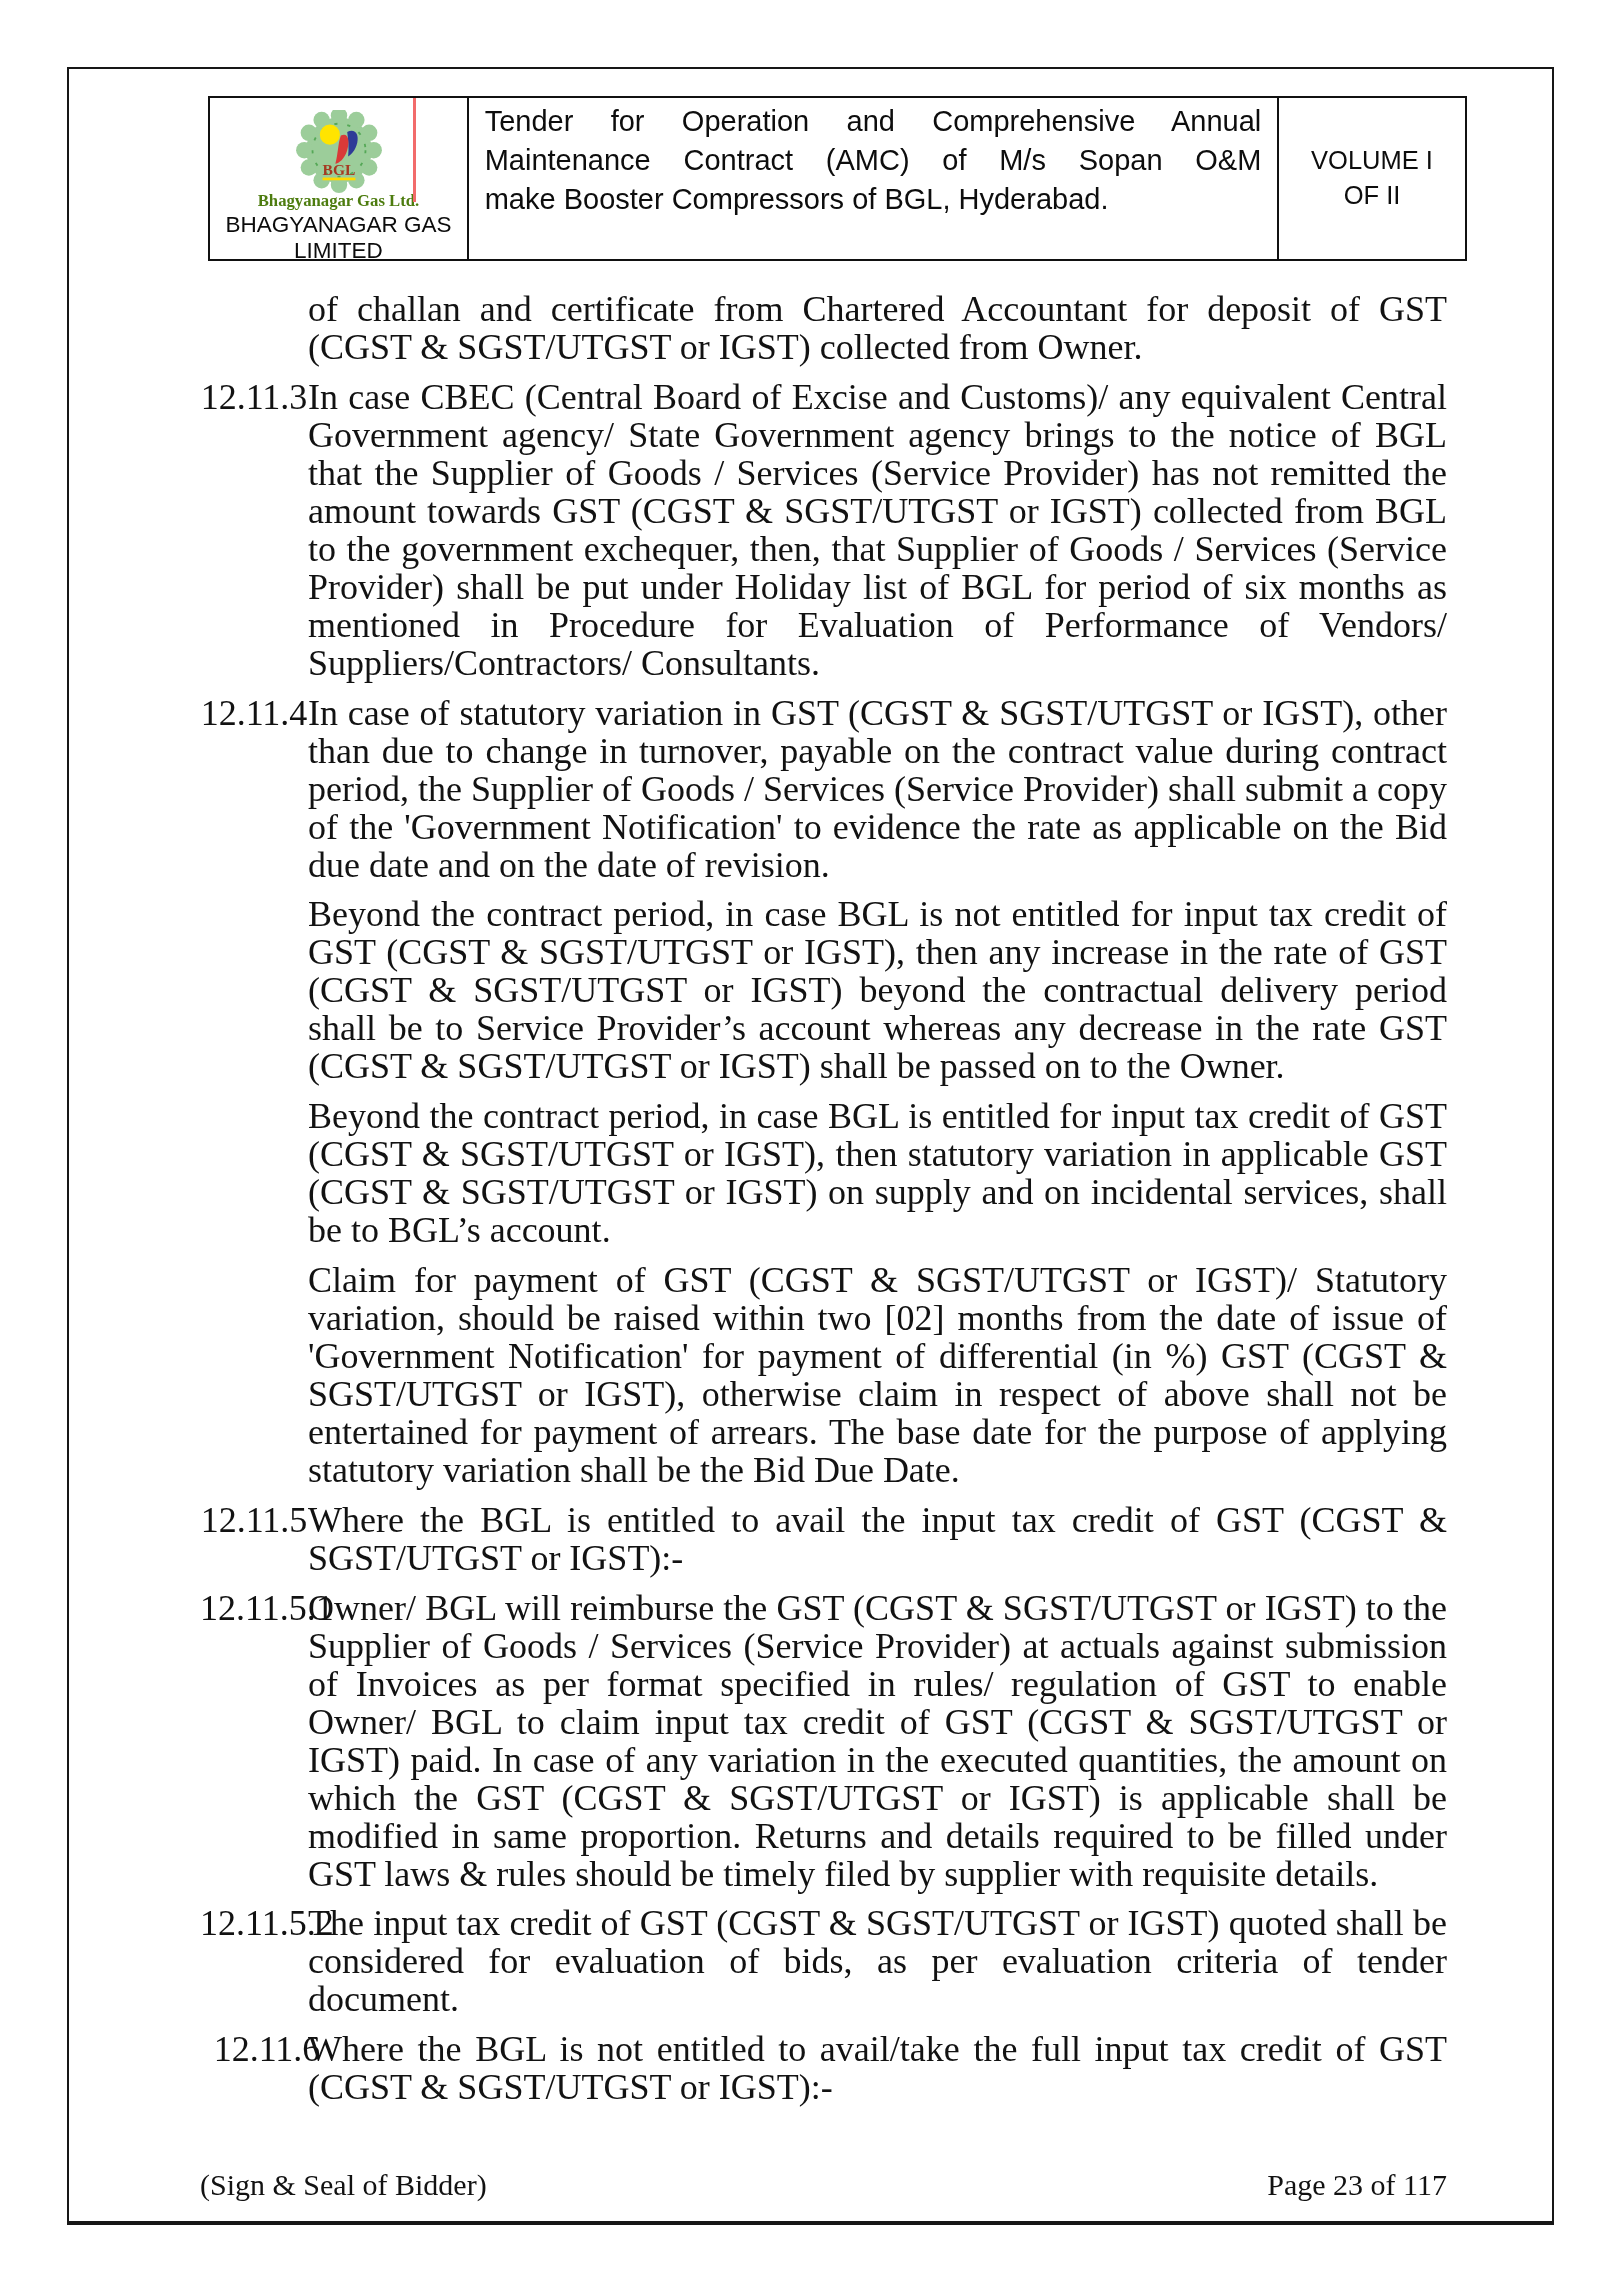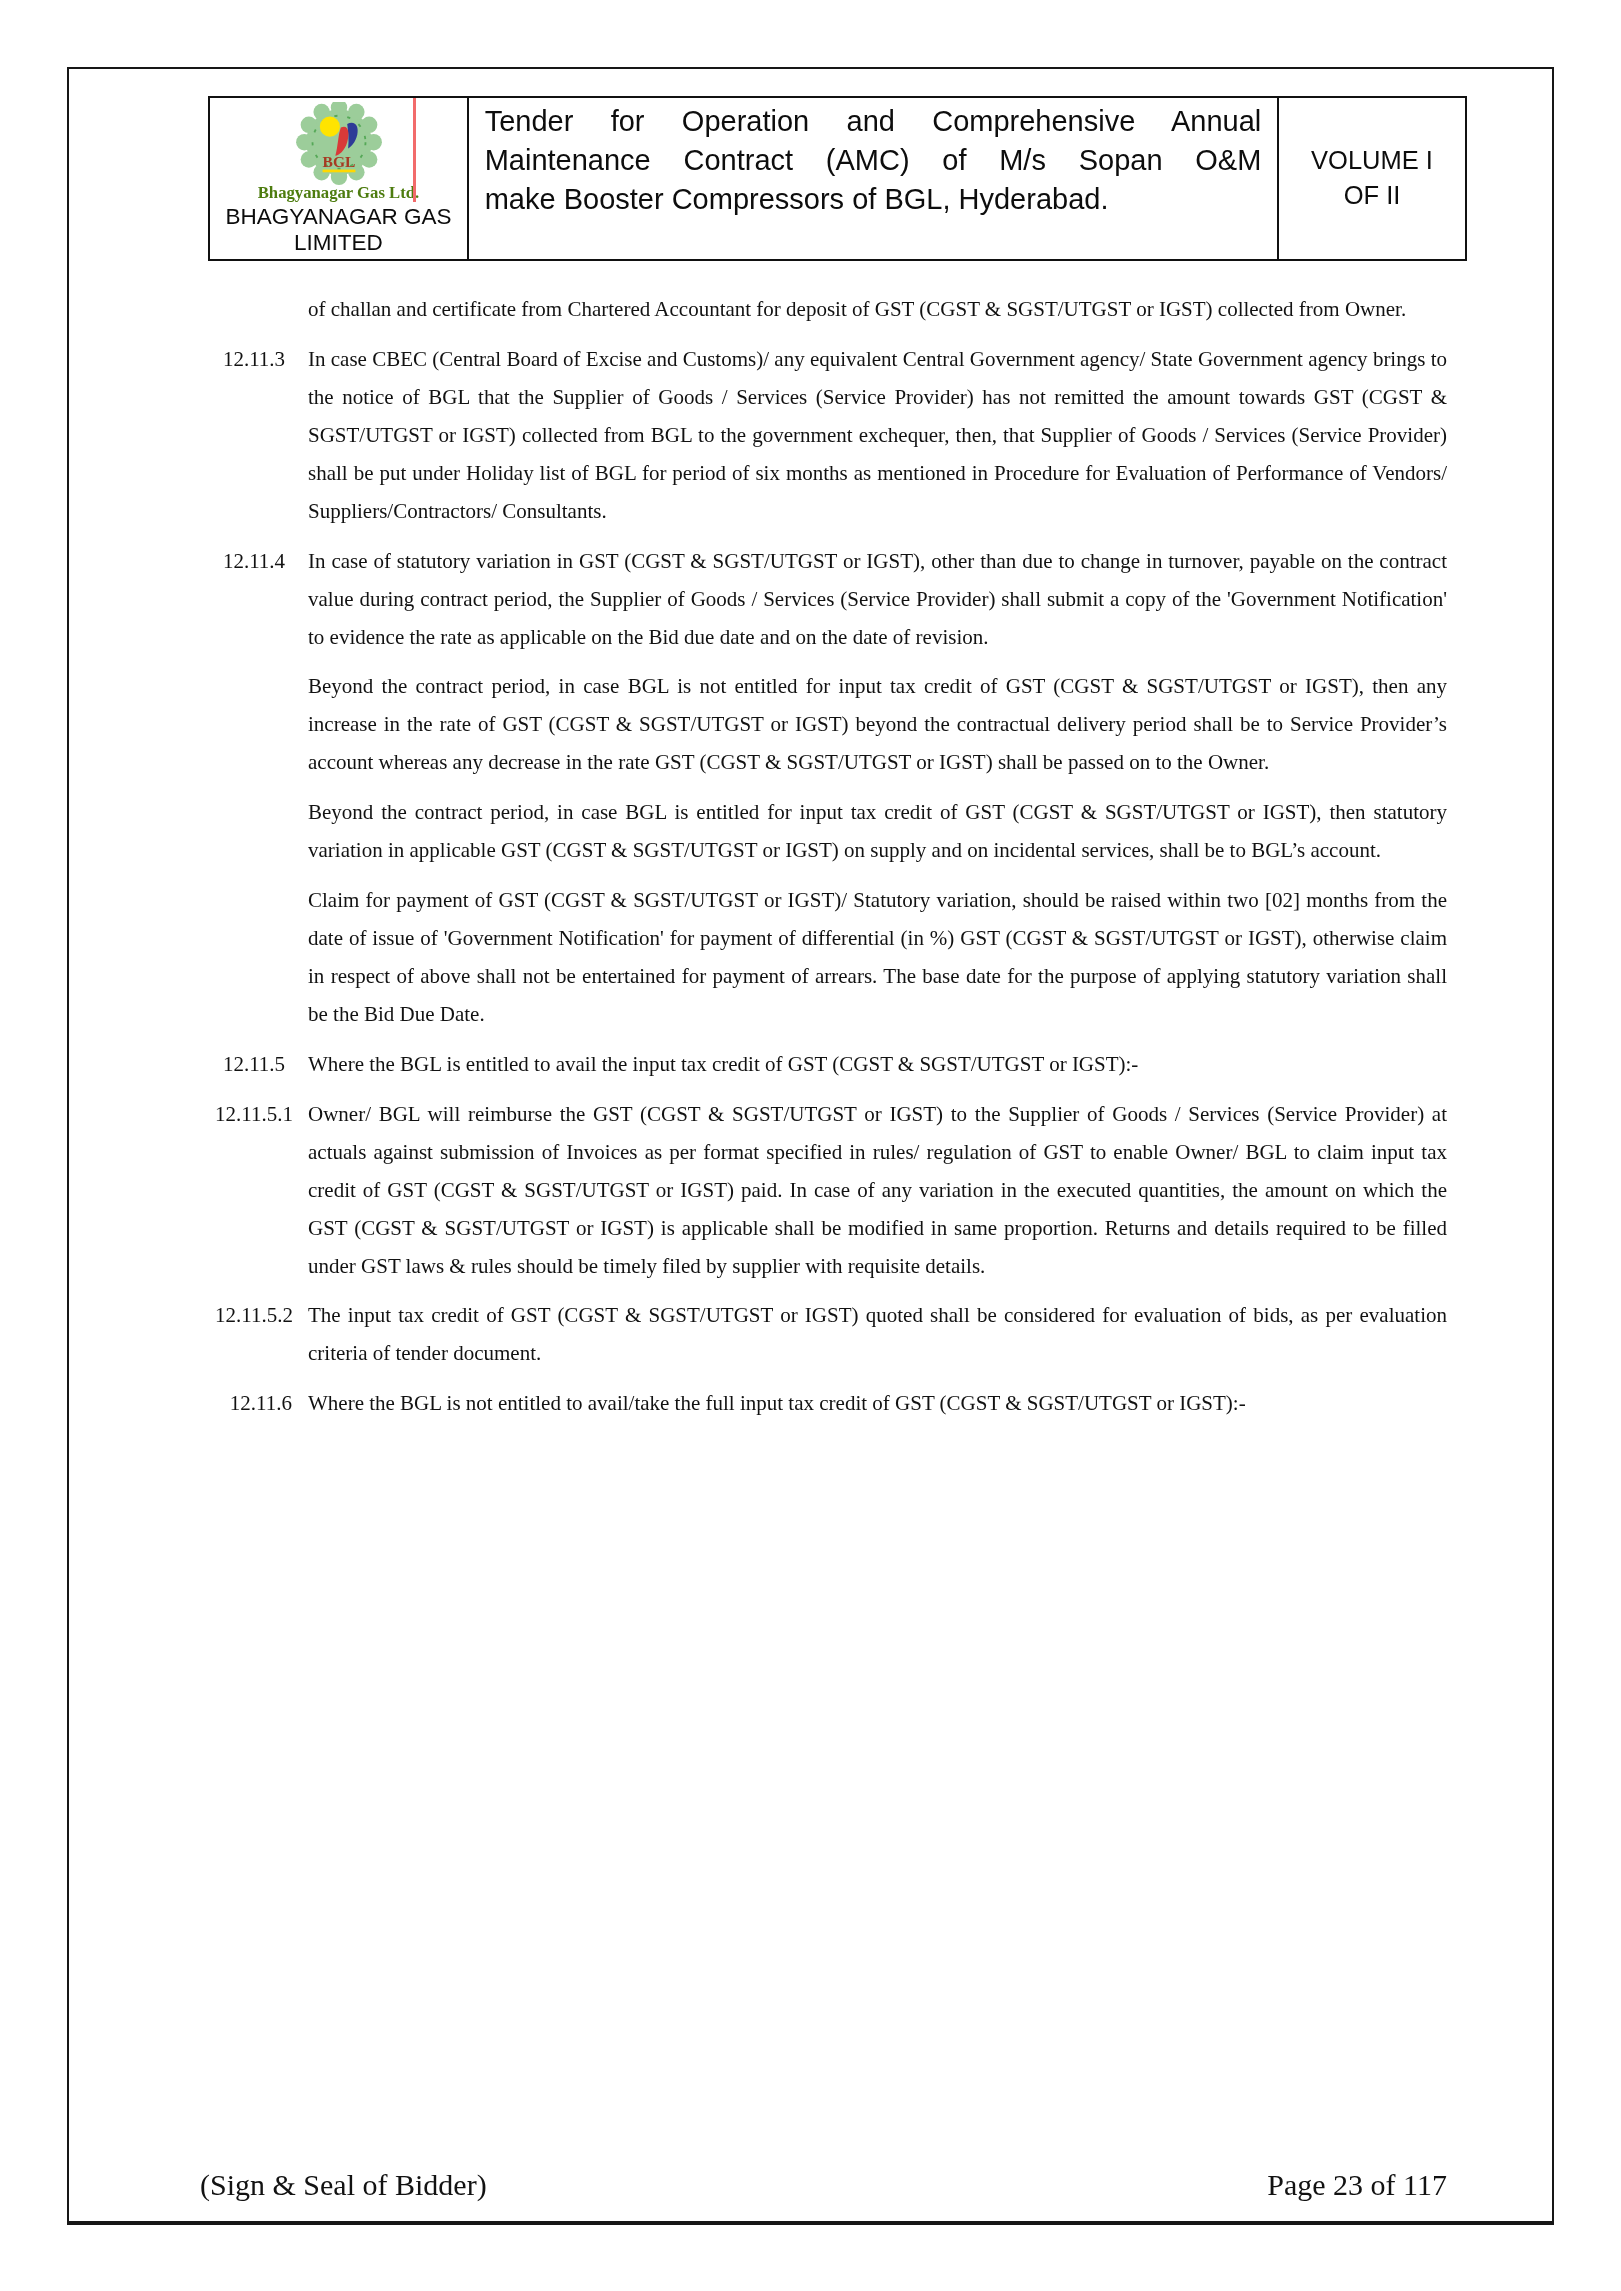--- a/index.html
+++ b/index.html
@@ -5,36 +5,36 @@
   html,body{margin:0;padding:0;background:#e8e8e8;}
   .page{position:relative;width:1621px;height:2292px;background:#ffffff;margin:0 auto;overflow:hidden;
         font-family:"Liberation Serif",serif;color:#121212;}
   .frame{position:absolute;left:67px;top:67px;width:1483px;height:2152px;
          border:2.9px solid #161616;border-bottom-width:4.9px;}
 
   
   .header{position:absolute;left:139px;top:26.5px;width:1259px;height:165px;
           display:flex;border:2.9px solid #111;box-sizing:border-box;background:#fff;}
   .cell{box-sizing:border-box;}
-  .logo-cell{flex:0 0 257px;position:relative;padding-top:2px;}
+  .logo-cell{flex:0 0 257px;position:relative;padding-top:10px;}
   .title-cell{flex:1 1 auto;border-left:2.9px solid #111;border-right:2.9px solid #111;
               padding:4.9px 15.7px 0 15.7px;font:29px/39px "Liberation Sans",sans-serif;color:#0d0d0d;}
   .volume-cell{flex:0 0 186px;display:flex;flex-direction:column;align-items:center;justify-content:center;
                font:25.5px/35px "Liberation Sans",sans-serif;color:#0d0d0d;}
   .t-just{text-align:justify;text-align-last:justify;}
   .t-left{text-align:left;}
   .t-center{text-align:center;}
   .logo-art{display:block;margin:2px auto 0 auto;}
   .logo-small{font:bold 16.7px/19.6px "Liberation Serif",serif;color:#4d7c0f;text-align:center;margin-top:-2.9px;}
   .logo-caps{font:22.5px/25.5px "Liberation Sans",sans-serif;color:#0c0c0c;text-align:center;margin-top:2px;}
   .red-line{position:absolute;top:0;right:51px;width:2.9px;height:104px;background:#f26b6b;}
 
   
   .doc-body{position:absolute;left:131px;top:221px;width:1247px;}
-  .para{display:grid;grid-template-columns:108px 1fr;font-size:21px;line-height:38px;
+  .para{display:grid;grid-template-columns:108px 1fr;font-size:36px;line-height:38px;
         margin:0 0 11.8px 0;}
   .para .num{text-align:center;white-space:nowrap;}
   .para .txt{text-align:justify;}
   .para:last-child .num{padding-left:13.7px;}
 
   
   .footer{position:absolute;left:131px;top:2098px;width:1247px;display:flex;
           justify-content:space-between;font-size:30px;line-height:35px;}
   .footer b{font-weight:normal;}
 </style>

